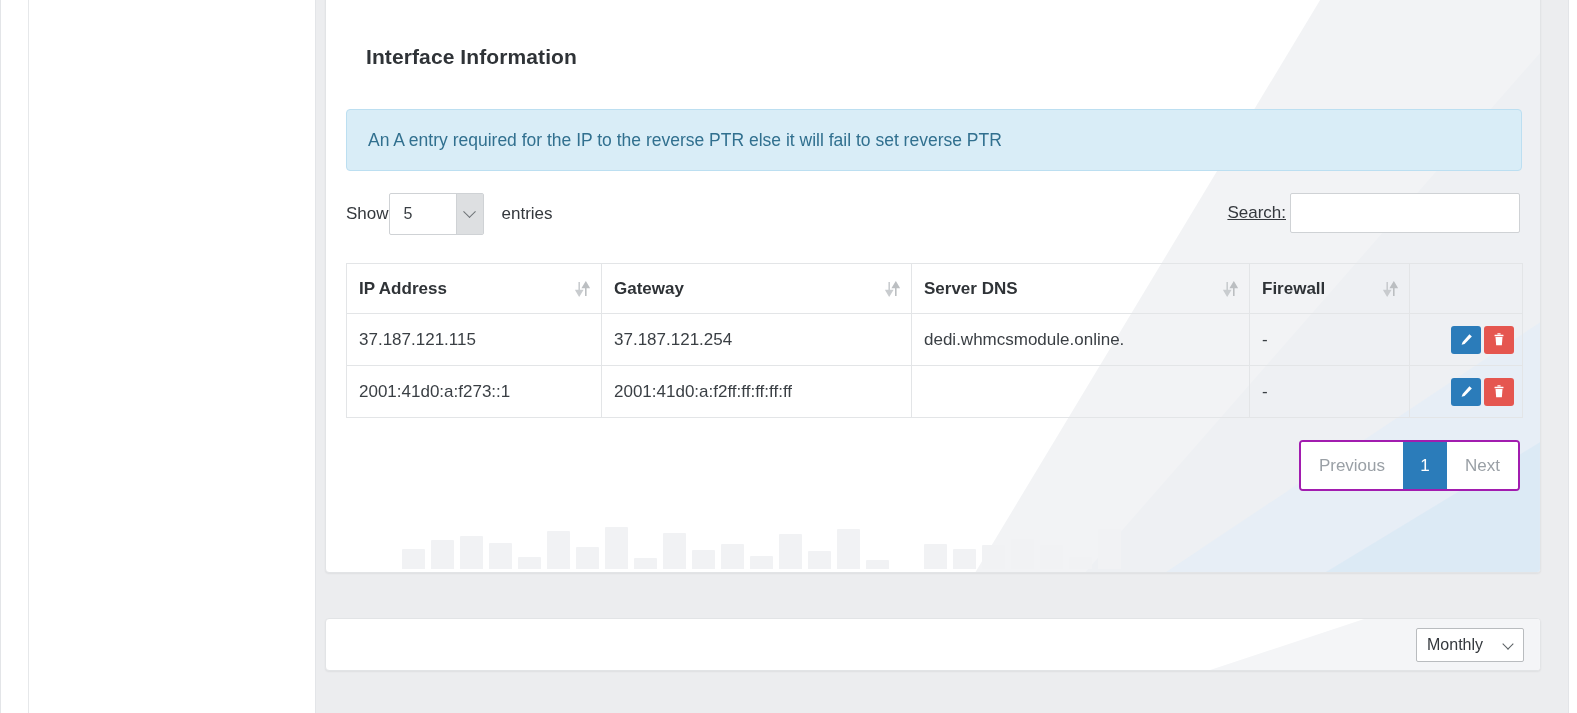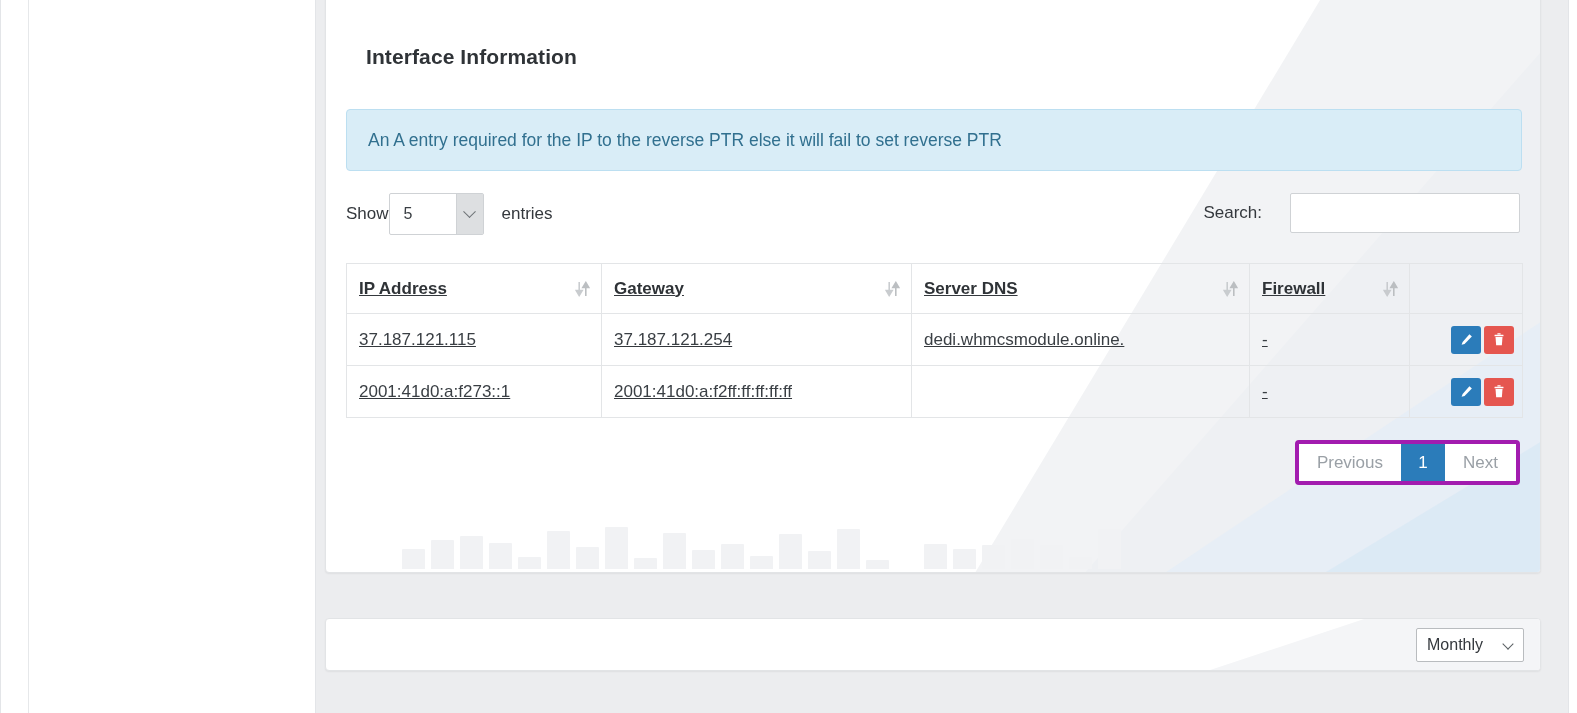--- a/index.html
+++ b/index.html
@@ -198,41 +198,40 @@
 
   .dt-filter {
     position: absolute;
     right: 20px;
     top: 200px;
     display: flex;
     align-items: center;
     font-size: 17px;
     color: #34383d;
   }
-  .dt-filter label { margin-right: 28px; }
+  .dt-filter label { margin-right: 4px; text-decoration: underline; }
   .dt-search-input {
     width: 230px;
     height: 40px;
     border: 1px solid #cfd2d5;
     border-radius: 2px;
     background: #fff;
     font-family: "Liberation Sans", sans-serif;
     font-size: 15px;
     padding: 0 10px;
     color: #34383d;
     outline: none;
   }
 
   
   .dt-wrap {
     position: absolute;
     left: 20px;
     top: 270px;
     width: 1176px;
-    text-decoration: underline;
   }
   table.dt {
     width: 100%;
     border-collapse: collapse;
     table-layout: fixed;
     background: transparent;
   }
   table.dt th, table.dt td {
     border: 1px solid #e3e5e7;
     font-size: 17px;
@@ -295,24 +294,24 @@
   .btn-edit   { background: #2b7cba; }
   .btn-delete { background: #e5564f; }
 
   
   .dt-paginate {
     position: absolute;
     right: 20px;
     top: 447px;
     display: flex;
     background: #ffffff;
-    border: 4px solid #a21caf;
+    border: 2px solid #a21caf;
     border-radius: 4px;
     overflow: hidden;
-    height: 45px;
+    height: 51px;
   }
   .pg-btn {
     min-width: 56px;
     padding: 0 18px;
     display: flex;
     align-items: center;
     justify-content: center;
     font-size: 17px;
     color: #9aa0a6;
     background: #fff;

